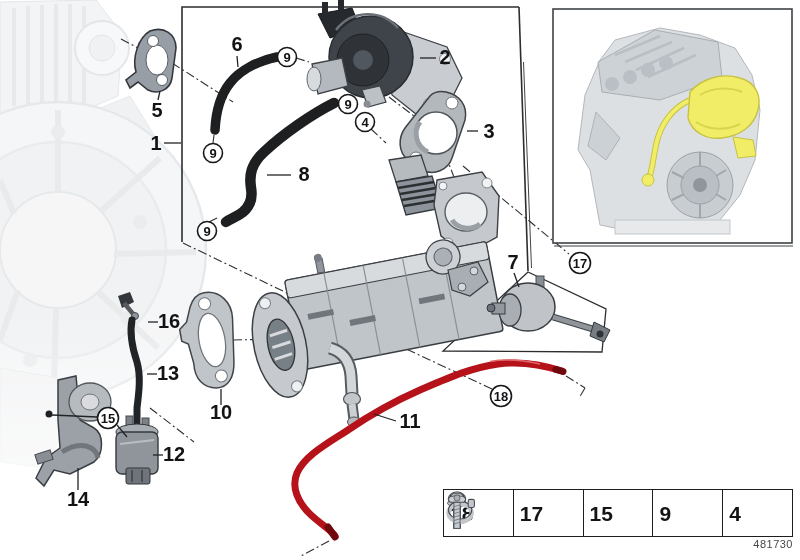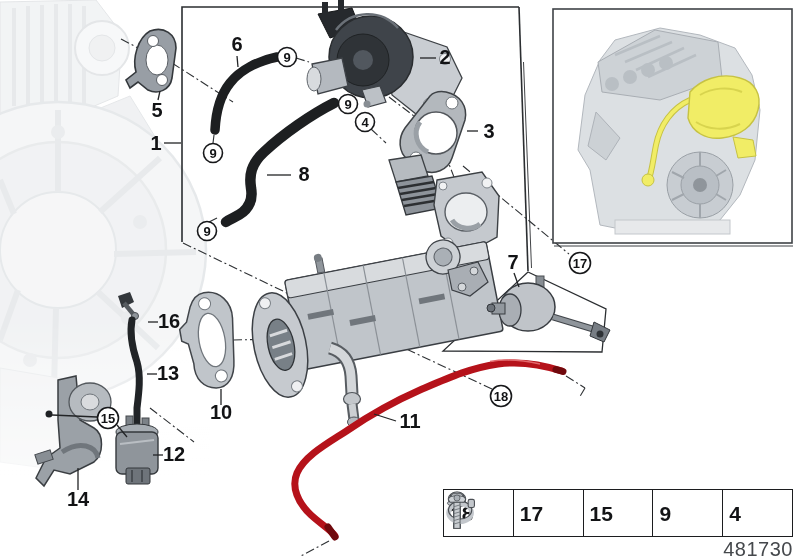--- a/index.html
+++ b/index.html
@@ -11,21 +11,21 @@
   .cc{font-size:13px;}
   
   .legend{position:absolute;left:443px;top:489px;width:350px;height:48px;
           display:flex;background:#fff;border:1.6px solid #1c1d1f;box-sizing:border-box;}
   .legend .cell{flex:1;display:flex;align-items:center;gap:3px;padding:1px 1px 1px 6px;
           border-right:1.6px solid #1c1d1f;box-sizing:border-box;}
   .legend .cell:last-child{border-right:none;}
   .legend .num{font-weight:bold;font-size:21px;color:#131416;line-height:1;}
   .legend .ic{flex:1;display:flex;justify-content:center;}
   .partnum{position:absolute;left:700px;top:538px;width:93px;text-align:right;
-           font-size:20px;letter-spacing:.5px;color:#45484c;}
+           font-size:11px;letter-spacing:.5px;color:#45484c;}
 </style>
 </head>
 <body>
 
 <div class="stage">
 <svg width="800" height="560" viewBox="0 0 800 560">
   <defs>
     <linearGradient id="fadeV" x1="0" y1="0" x2="0" y2="1">
       <stop offset="0" stop-color="#ffffff" stop-opacity="0"></stop>
       <stop offset="1" stop-color="#ffffff" stop-opacity="0.95"></stop>

